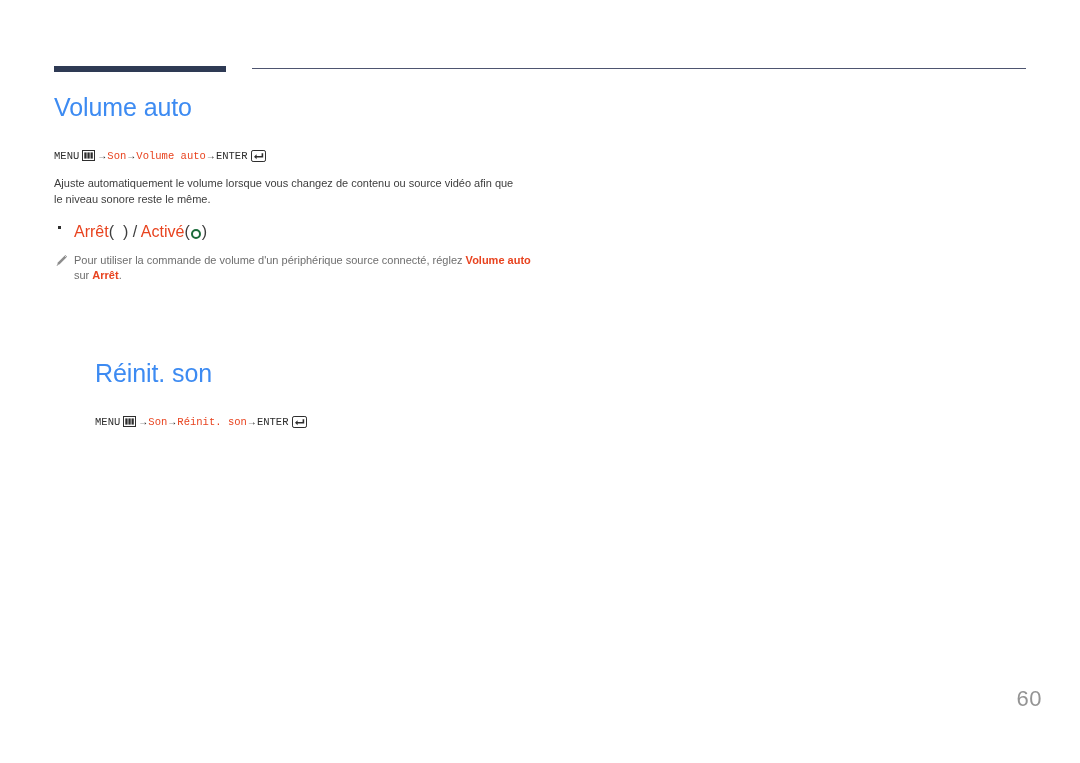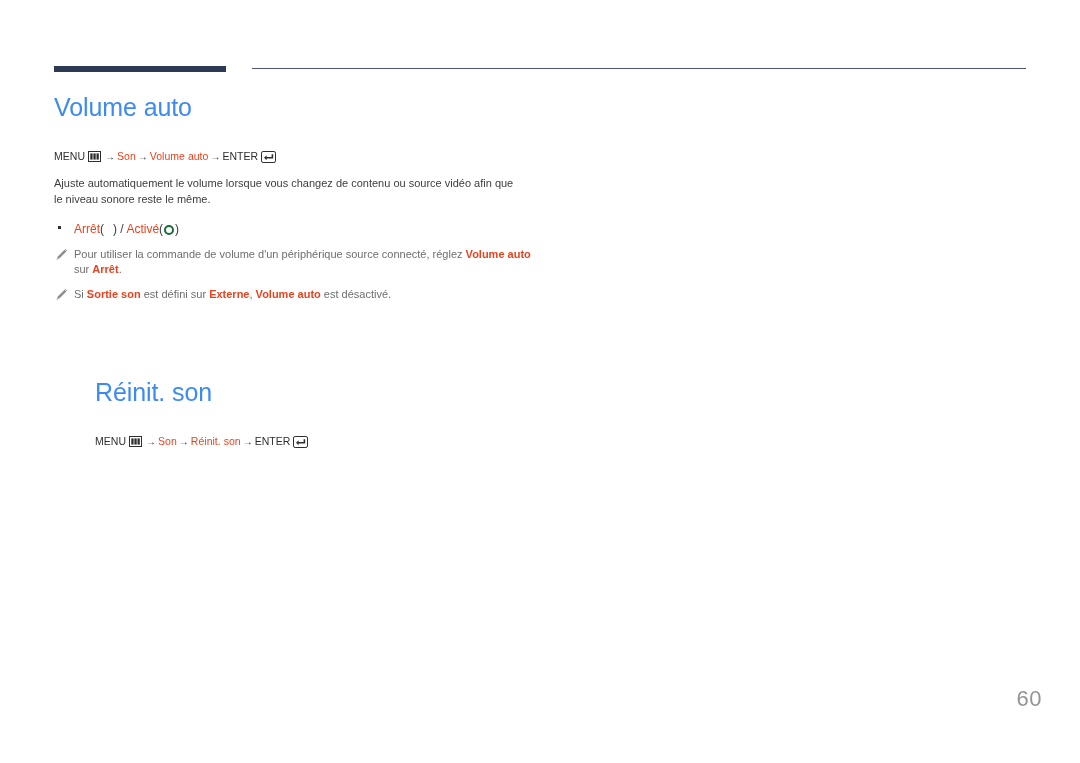--- a/index.html
+++ b/index.html
@@ -76,20 +76,21 @@
     margin-left: 41px;
   }
 
   .menu-path {
     font-size: 10.5px;
     color: #2e2e2e;
     margin-top: 27px;
     letter-spacing: 0.02px;
     line-height: 1.3;
     white-space: nowrap;
+    font-family: Liberation Mono, monospace;
   }
   .menu-path .accent { color: #e8431f; }
   .menu-path .arrow {
     color: #2e2e2e;
     padding: 0 2px;
     font-size: 10px;
   }
 
   .body-text {
     font-size: 11px;
@@ -101,21 +102,21 @@
 
   
   ul.opt-list {
     list-style: none;
     margin: 12px 0 0 0;
     padding: 0;
   }
   ul.opt-list li {
     position: relative;
     padding-left: 20px;
-    font-size: 12px;
+    font-size: 16px;
     line-height: 1.5;
     color: #e8431f;
   }
   ul.opt-list li .bullet-dot {
     position: absolute;
     left: 4px;
     top: 6px;
     width: 3px;
     height: 3px;
     background: #2e2e2e;
@@ -230,30 +231,20 @@
         <span class="note-icon">
           <svg viewBox="0 0 13 13" width="13" height="13" aria-hidden="true">
             <path d="M10.3 0.9 L12.1 2.7 L4.6 10.2 L2.1 11.2 L2.8 8.6 Z" fill="#8d8d8d"></path>
             <path d="M9.6 1.6 L11.4 3.4" stroke="#ffffff" stroke-width="0.7"></path>
             <path d="M2.3 10.9 L1.3 12.1 L2.9 11.5 Z" fill="#6e6e6e"></path>
           </svg>
         </span>
         <span><span>Pour utiliser la commande de volume d'un périphérique source connecté, réglez </span><span class="accent">Volume auto</span><span> sur </span><span class="accent">Arrêt</span><span>.</span></span>
       </div>
 
-      <div class="note">
-        <span class="note-icon">
-          <svg viewBox="0 0 13 13" width="13" height="13" aria-hidden="true">
-            <path d="M10.3 0.9 L12.1 2.7 L4.6 10.2 L2.1 11.2 L2.8 8.6 Z" fill="#8d8d8d"></path>
-            <path d="M9.6 1.6 L11.4 3.4" stroke="#ffffff" stroke-width="0.7"></path>
-            <path d="M2.3 10.9 L1.3 12.1 L2.9 11.5 Z" fill="#6e6e6e"></path>
-          </svg>
-        </span>
-        <span><span>Si </span><span class="accent">Sortie son</span><span> est défini sur </span><span class="accent">Externe</span><span>, </span><span class="accent">Volume auto</span><span> est désactivé.</span></span>
-      </div>
 
     </div>
 
     <div class="section">
 
       <h1 class="section-title">Réinit. son</h1>
 
       <div class="menu-path">
         <span>MENU</span><span class="icon-menu">
           <svg viewBox="0 0 13 11" width="13" height="11" aria-hidden="true">

